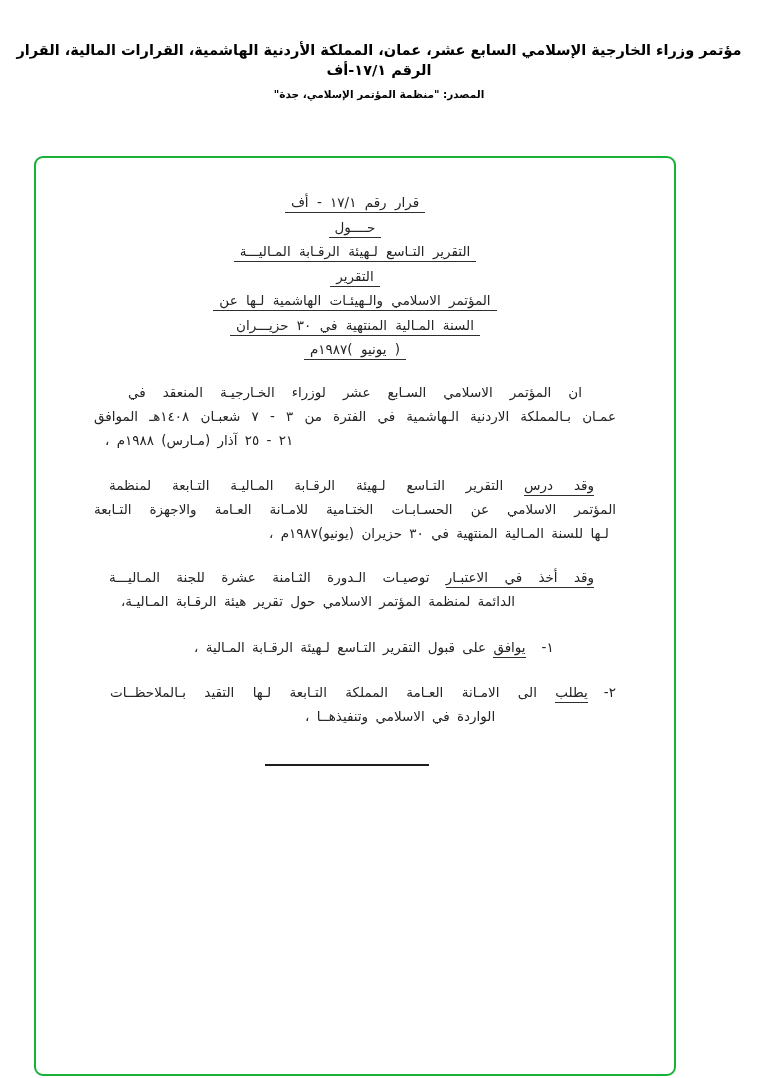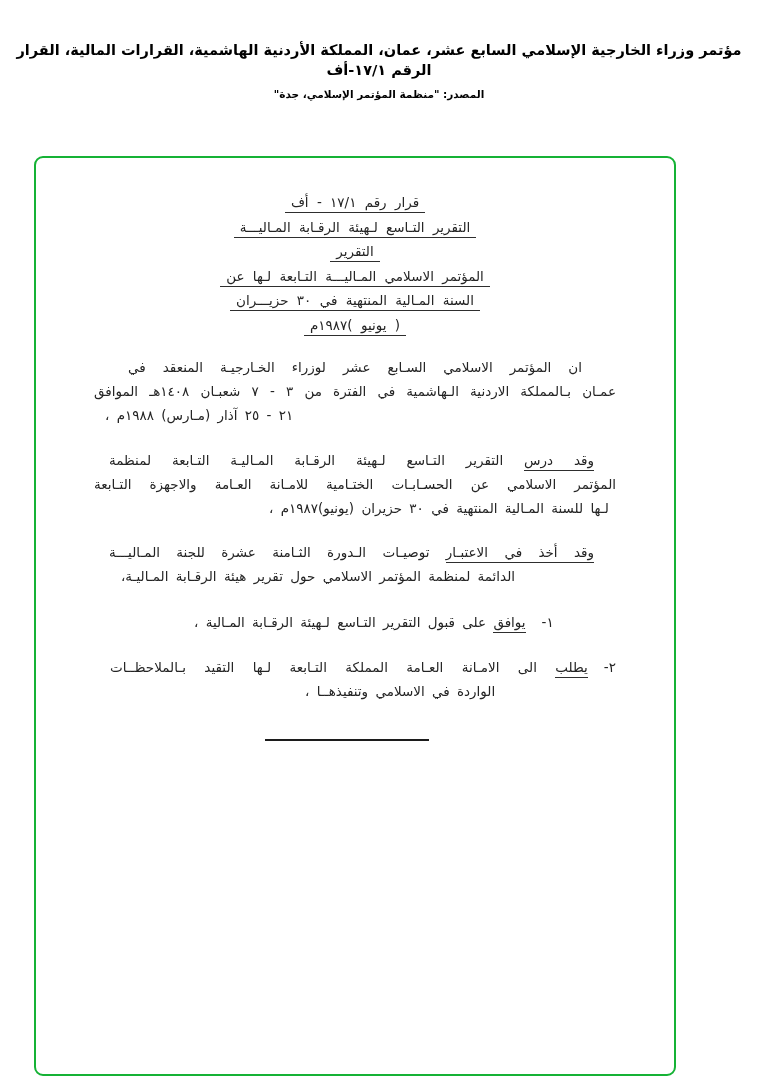--- a/index.html
+++ b/index.html
@@ -50,23 +50,24 @@
   <div class="hdr">
     <div class="hdr-title">مؤتمر وزراء الخارجية الإسلامي السابع عشر، عمان، المملكة الأردنية الهاشمية، القرارات المالية، القرار الرقم ١٧/١-أف</div>
     <div class="hdr-source">المصدر:  "منظمة المؤتمر الإسلامي، جدة"</div>
   </div>
 
   <div class="frame" style="border-color: rgb(21, 178, 53);">
     <div class="doc">
 
       <div class="title-block">
         <div class="t-row"><span class="u">قرار رقم ١٧/١ - أف</span></div>
+        <div class="t-row"><span class="u">حــــول</span></div>
         <div class="t-row"><span class="u">التقرير التـاسع لـهيئة الرقـابة المـاليـــة</span></div>
         <div class="t-row"><span class="u">التقرير</span></div>
-        <div class="t-row"><span class="u">المؤتمر الاسلامي المـاليـــة التـابعة لـها عن</span></div>
+        <div class="t-row"><span class="u">المؤتمر الاسلامي والـهيئـات الهاشمية لـها عن</span></div>
         <div class="t-row"><span class="u">السنة المـالية المنتهية في ٣٠ حزيـــران</span></div>
         <div class="t-row"><span class="u">( يونيو )١٩٨٧م</span></div>
       </div>
 
       <div class="para">
         <div class="pl fill ind1">ان المؤتمر الاسلامي السـابع عشر لوزراء الخـارجيـة المنعقد في</div>
         <div class="pl fill">عمـان بـالمملكة الاردنية الـهاشمية في الفترة من ٣ - ٧ شعبـان ١٤٠٨هـ الموافق</div>
         <div class="pl left">٢١ - ٢٥ آذار (مـارس) ١٩٨٨م ،</div>
       </div>
 

